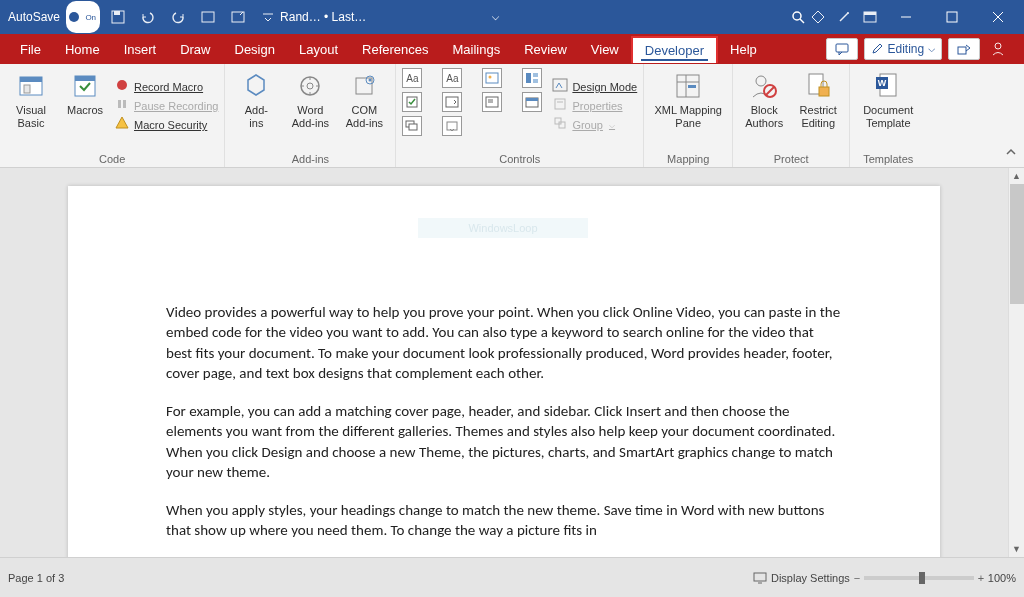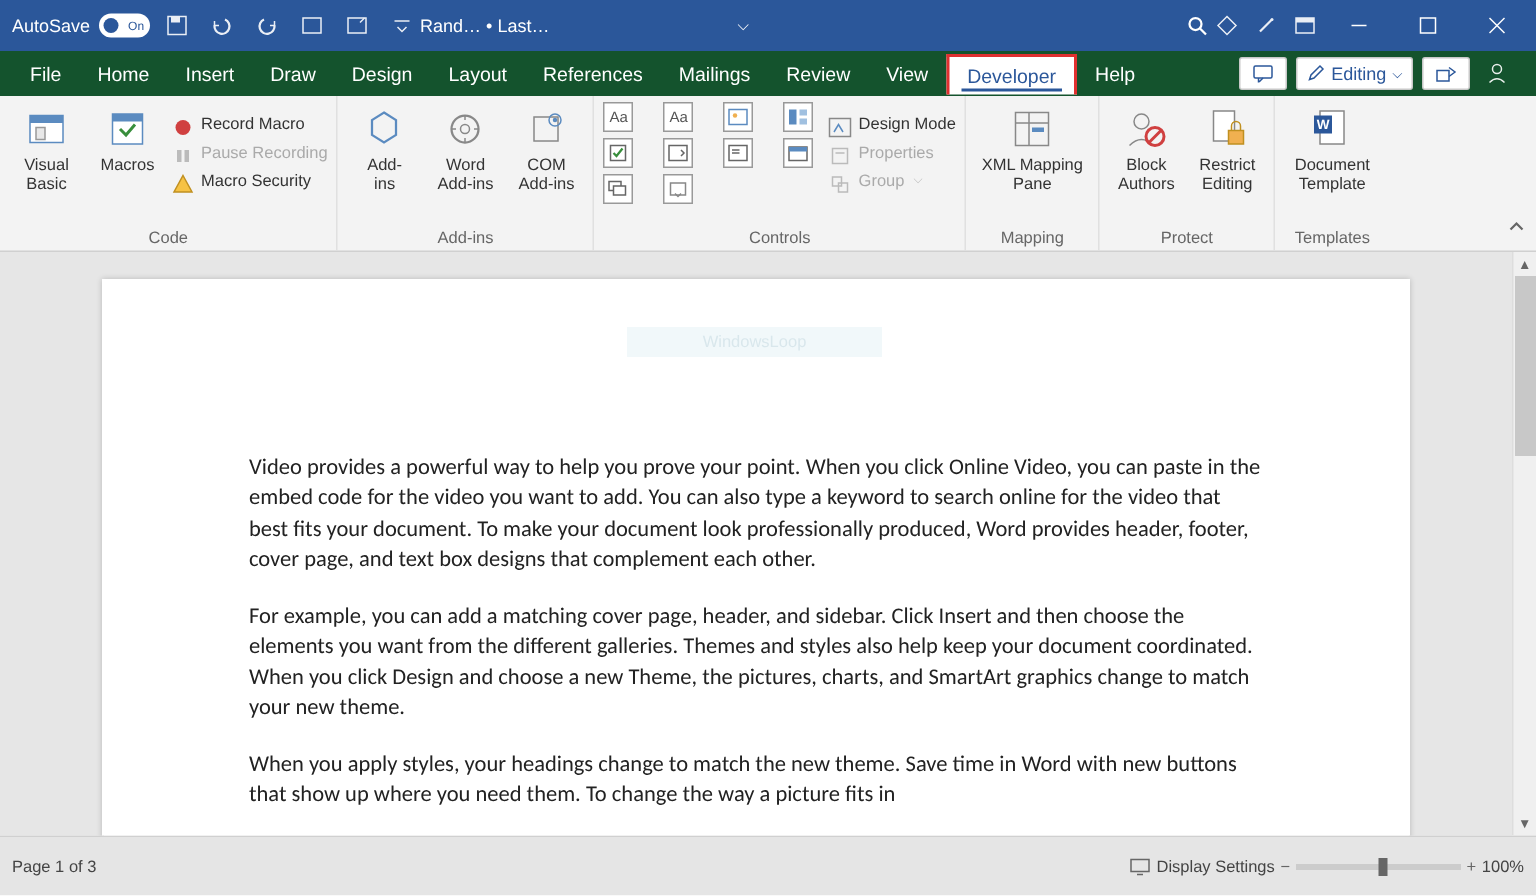--- a/index.html
+++ b/index.html
@@ -2,52 +2,52 @@
 <html><head>
 <meta charset="utf-8">
 <style>
 * { margin: 0; padding: 0; box-sizing: border-box; font-family: "Segoe UI", sans-serif; }
 body { width: 1024px; height: 597px; background: #fff; overflow: hidden; display: flex; flex-direction: column; }
 
 
 .titlebar { background: #2b579a; height: 34px; display: flex; align-items: center; color: #fff; font-size: 12px; }
 .titlebar-left { display: flex; align-items: center; gap: 6px; padding-left: 8px; }
 .autosave-label { font-size: 12px; }
-.autosave-toggle { width: 34px; height: 16px; background: #fff; border-radius: 10px; position: relative; display: inline-flex; align-items: center; }
+.autosave-toggle { width: 34px; height: 32px; background: #fff; border-radius: 10px; position: relative; display: inline-flex; align-items: center; }
 .autosave-toggle::before { content: ""; width: 10px; height: 10px; background: #2b579a; border-radius: 50%; position: absolute; left: 3px; }
 .autosave-toggle span { font-size: 8px; color: #2b579a; position: absolute; right: 4px; }
 .qat-btn { width: 24px; height: 24px; display: flex; align-items: center; justify-content: center; color: #fff; opacity: 0.9; }
 .qat-btn svg { width: 16px; height: 16px; }
 .titlebar-center { flex: 1; display: flex; align-items: center; justify-content: space-between; gap: 8px; }
 .doc-title { font-size: 12px; }
 .search-icon { width: 16px; height: 16px; }
 .titlebar-right { display: flex; align-items: center; gap: 2px; padding-right: 4px; }
 .win-btn { width: 44px; height: 30px; display: flex; align-items: center; justify-content: center; }
 .win-btn svg { width: 12px; height: 12px; stroke: #fff; fill: none; stroke-width: 1; }
 
 
-.ribbon-tabs { background: #14532d; height: 30px; display: flex; align-items: center; padding: 0 8px; gap: 0; }
+.ribbon-tabs { background: #b91c1c; height: 30px; display: flex; align-items: center; padding: 0 8px; gap: 0; }
 .tab { color: #fff; font-size: 13px; padding: 5px 12px; cursor: default; }
 .tab.active { background: #fff; color: #2b579a; border: 2px solid #e03030; border-bottom: none; position: relative; }
 .tab.active::after { content: ""; position: absolute; bottom: 2px; left: 8px; right: 8px; height: 2px; background: #2b579a; }
 .ribbon-tabs-right { margin-left: auto; display: flex; align-items: center; gap: 6px; padding-right: 6px; }
 .comments-btn { background: #fff; border: 1px solid #c8c8c8; width: 32px; height: 22px; display: flex; align-items: center; justify-content: center; border-radius: 2px; }
 .editing-btn { background: #fff; border: 1px solid #c8c8c8; height: 22px; display: flex; align-items: center; gap: 4px; padding: 0 6px; color: #2b579a; font-size: 12px; border-radius: 2px; }
 .share-btn { background: #fff; border: 1px solid #c8c8c8; width: 32px; height: 22px; display: flex; align-items: center; justify-content: center; border-radius: 2px; }
 
 
 .ribbon { background: #f3f3f3; border-bottom: 1px solid #d0d0d0; height: 104px; display: flex; position: relative; }
 .group { display: flex; flex-direction: column; border-right: 1px solid #e0e0e0; padding: 4px 6px 2px; }
 .group-content { flex: 1; display: flex; align-items: flex-start; gap: 4px; }
 .group-label { font-size: 11px; color: #666; text-align: center; padding-top: 2px; }
 .big-btn { display: flex; flex-direction: column; align-items: center; justify-content: flex-start; width: 50px; padding-top: 2px; gap: 2px; }
 .big-btn .icon { width: 32px; height: 32px; display: flex; align-items: center; justify-content: center; }
 .big-btn .lbl { font-size: 11px; color: #333; text-align: center; line-height: 1.2; }
 .stack { display: flex; flex-direction: column; gap: 3px; justify-content: center; height: 72px; }
-.row-item { display: flex; align-items: flex-start; gap: 4px; font-size: 11px; color: #333; white-space: nowrap; }
+.row-item { display: flex; align-items: flex-end; gap: 4px; font-size: 11px; color: #333; white-space: nowrap; text-decoration: underline; }
 .row-item.disabled { color: #aaa; }
 .mini-icon { width: 16px; height: 16px; display: flex; align-items: center; justify-content: center; }
 .icon-grid { display: flex; flex-direction: column; gap: 4px; }
 .icon-row { display: flex; gap: 20px; }
 .sq { width: 20px; height: 20px; border: 1px solid #999; display: flex; align-items: center; justify-content: center; font-size: 10px; color: #555; background: #fff; }
 .collapse-btn { position: absolute; right: 6px; bottom: 4px; }
 
 
 .doc-area { flex: 1; background: #e6e6e6; position: relative; overflow: hidden; }
 .page { position: absolute; left: 68px; top: 18px; width: 872px; background: #fff; box-shadow: 0 0 4px rgba(0,0,0,0.2); padding: 116px 98px 20px; height: 700px; }

